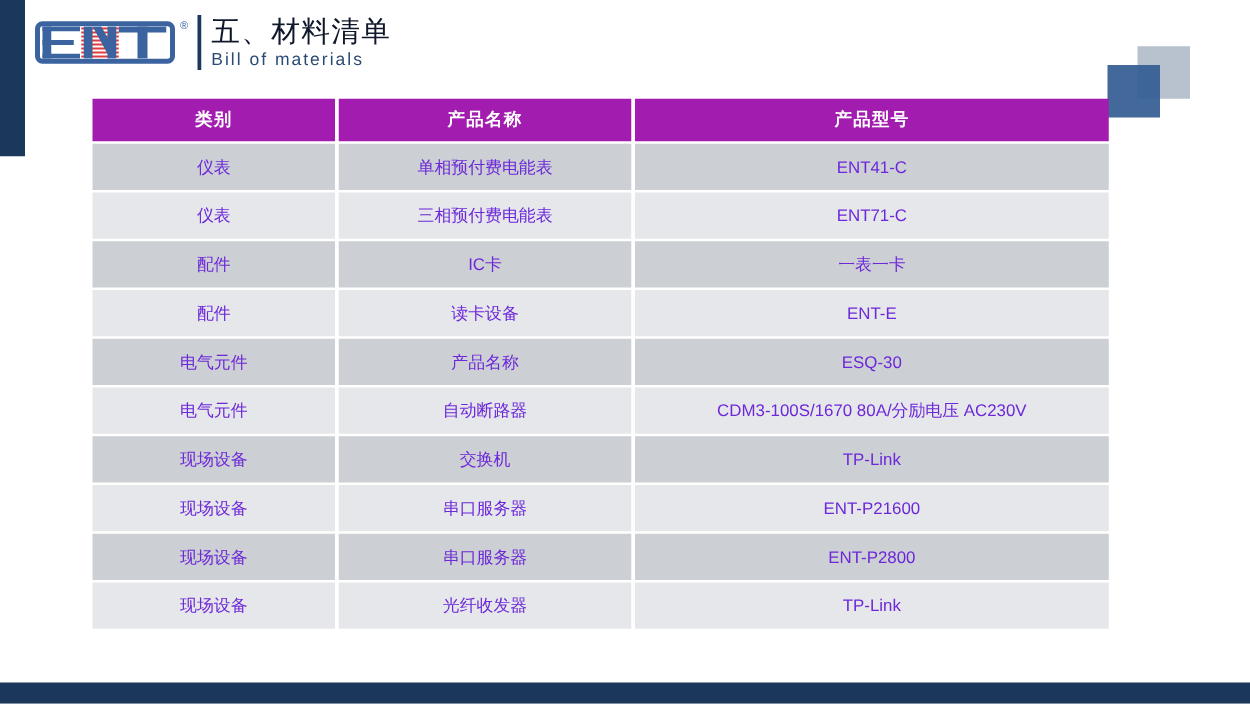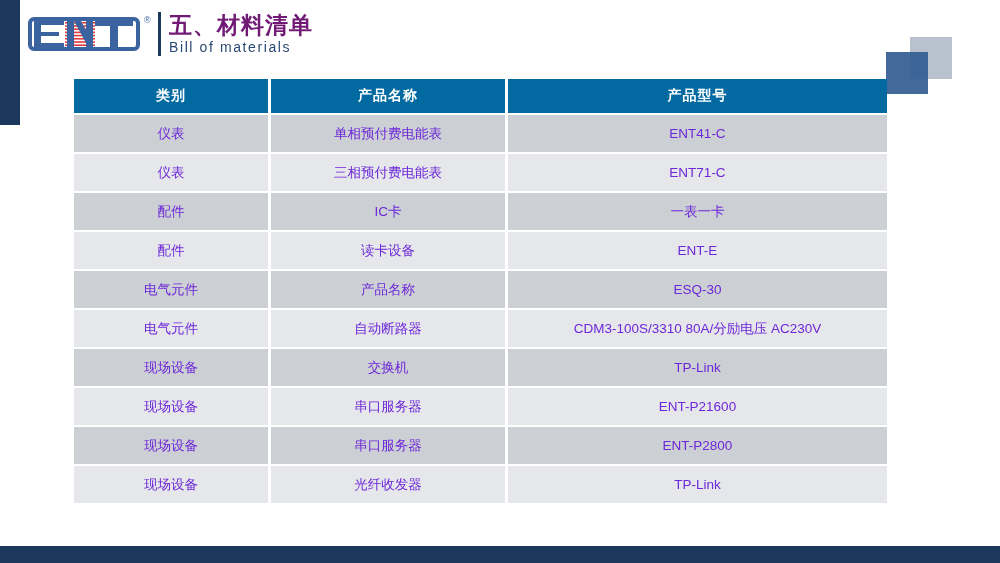--- a/index.html
+++ b/index.html
@@ -96,22 +96,22 @@
     margin: 0 8px 0 0;
     flex: 0 0 auto;
   }
   .title-texts {
     display: flex;
     flex-direction: column;
     justify-content: center;
   }
   .title-cn {
     font-size: 23px;
-    font-weight: bold;
-    color: #701a75;
+    font-weight: normal;
+    color: #0f172a;
     letter-spacing: 1px;
     line-height: 1.18;
     white-space: nowrap;
   }
   .title-en {
     font-size: 14px;
     color: #2a4a74;
     letter-spacing: 1.6px;
     line-height: 1.2;
     white-space: nowrap;
@@ -125,21 +125,21 @@
     width: 811px;
     border-collapse: separate;
     border-spacing: 3px 2px;
     table-layout: fixed;
   }
   .bom-table col.c-cat   { width: 194px; }
   .bom-table col.c-name  { width: 234px; }
   .bom-table col.c-model { width: 379px; }
 
   .bom-table th {
-    background: #0369a1;
+    background: #a21caf;
     color: #ffffff;
     font-size: 14px;
     font-weight: bold;
     height: 34px;
     text-align: center;
     letter-spacing: 1px;
     padding: 0;
   }
   .bom-table td {
     font-size: 13.5px;
@@ -243,21 +243,21 @@
         <td>ENT-E</td>
       </tr>
       <tr class="row-odd">
         <td>电气元件</td>
         <td>产品名称</td>
         <td>ESQ-30</td>
       </tr>
       <tr class="row-even">
         <td>电气元件</td>
         <td>自动断路器</td>
-        <td>CDM3-100S/3310 80A/分励电压 AC230V</td>
+        <td>CDM3-100S/1670 80A/分励电压 AC230V</td>
       </tr>
       <tr class="row-odd">
         <td>现场设备</td>
         <td>交换机</td>
         <td>TP-Link</td>
       </tr>
       <tr class="row-even">
         <td>现场设备</td>
         <td>串口服务器</td>
         <td>ENT-P21600</td>

